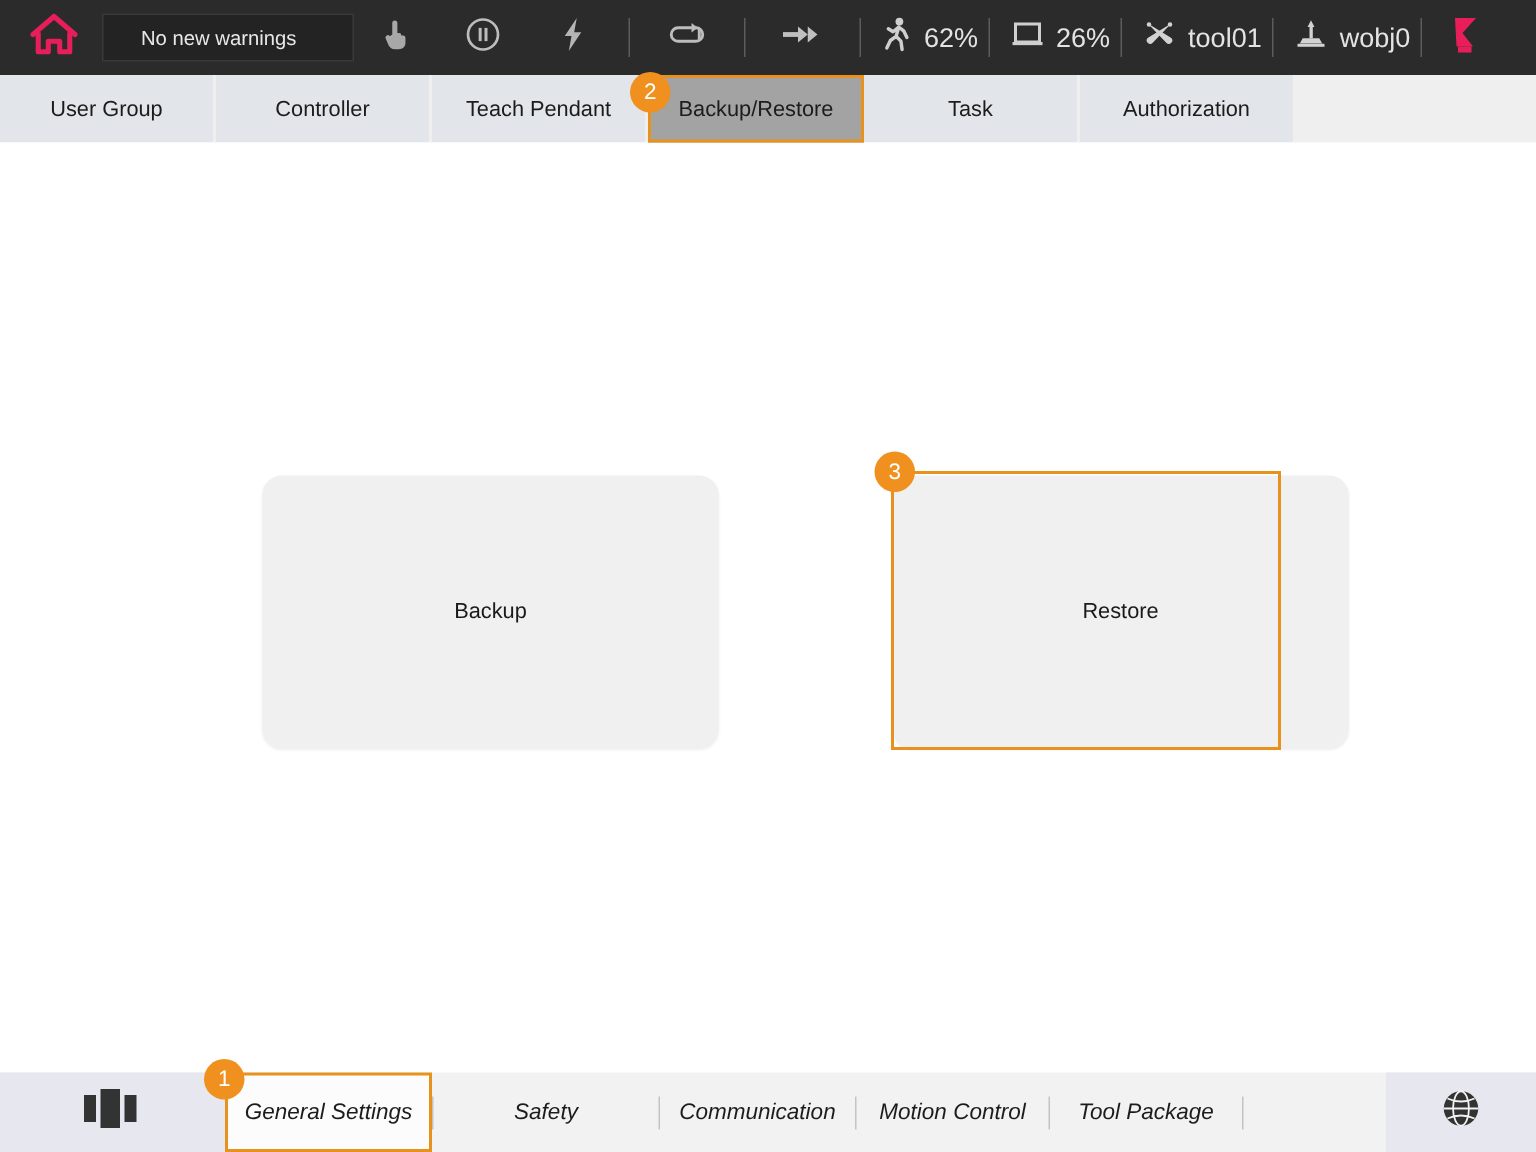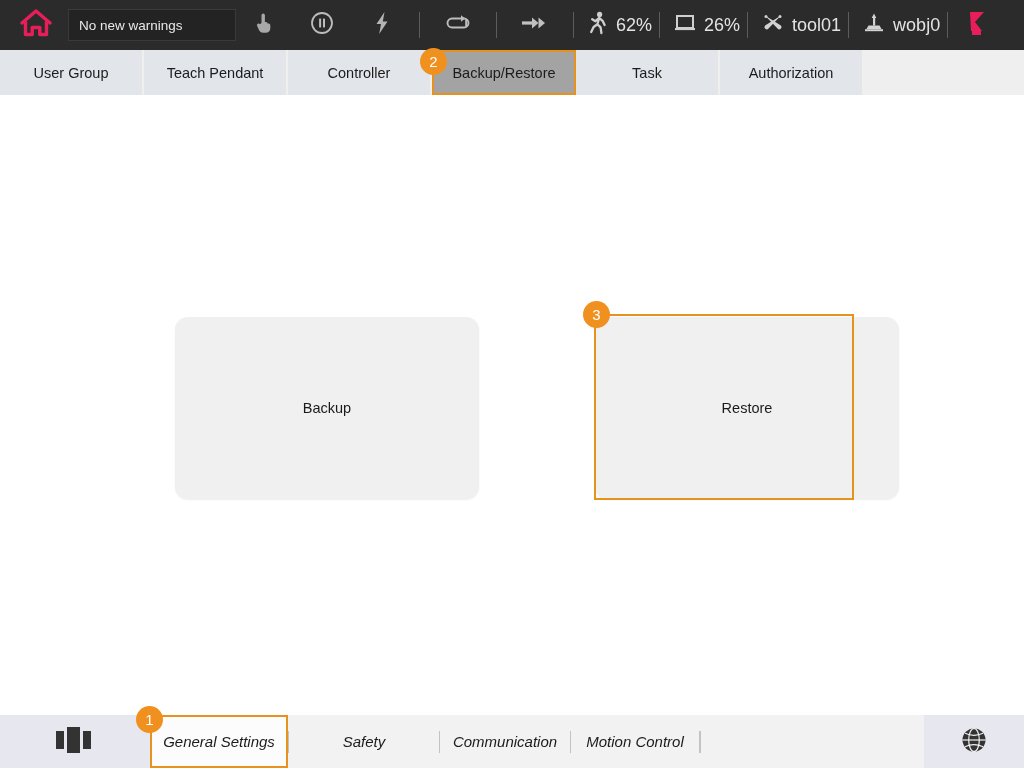--- a/index.html
+++ b/index.html
@@ -20,21 +20,21 @@
   }
   .home-btn {
     width: 72px; height: 50px;
     display: flex; align-items: center; justify-content: center;
   }
   .warn-box {
     width: 168px; height: 32px;
     background: #232323;
     border: 1px solid #3a3a3a;
     display: flex; align-items: center;
-    padding-left: 10px;
+    padding-left: 25px;
     margin-left: -4px;
   }
   .warn-text { color: #e8e8e8; font-size: 13.5px; white-space: nowrap; }
 
   .tb-icon {
     display: flex; align-items: center; justify-content: center;
     height: 50px;
   }
   .tb-sep {
     width: 1px; height: 26px; background: #5c5c5c;
@@ -269,24 +269,24 @@
         </svg>
       </span>
     </div>
   </div>
 
   <div class="tabbar">
     <div class="tab">
       <span>User Group</span>
     </div>
     <div class="tab">
+      <span>Controller</span>
+    </div>
+    <div class="tab">
       <span>Teach Pendant</span>
-    </div>
-    <div class="tab">
-      <span>Controller</span>
     </div>
     <div class="tab active">
       <span>Backup/Restore</span>
     </div>
     <div class="tab">
       <span>Task</span>
     </div>
     <div class="tab">
       <span>Authorization</span>
     </div>
@@ -331,20 +331,23 @@
     </div>
     <div class="bb-div"></div>
     <div class="bb-item" style="width:130px">
       <span>Communication</span>
     </div>
     <div class="bb-div"></div>
     <div class="bb-item" style="width:128px">
       <span>Motion Control</span>
     </div>
     <div class="bb-div"></div>
+    <div class="bb-item" style="width:128px">
+      <span>Tool Package</span>
+    </div>
     <div class="bb-div"></div>
     <div class="bb-spacer"></div>
 
     <div class="bb-globe">
       <span>
         <svg width="32" height="32" viewBox="0 0 32 32">
           <circle cx="16" cy="16" r="11.5" fill="#333333"></circle>
           <g stroke="#f2f2f2" stroke-width="1.2" fill="none">
             <ellipse cx="16" cy="16" rx="5.3" ry="11.5"></ellipse>
             <line x1="4.5" y1="16" x2="27.5" y2="16"></line>

